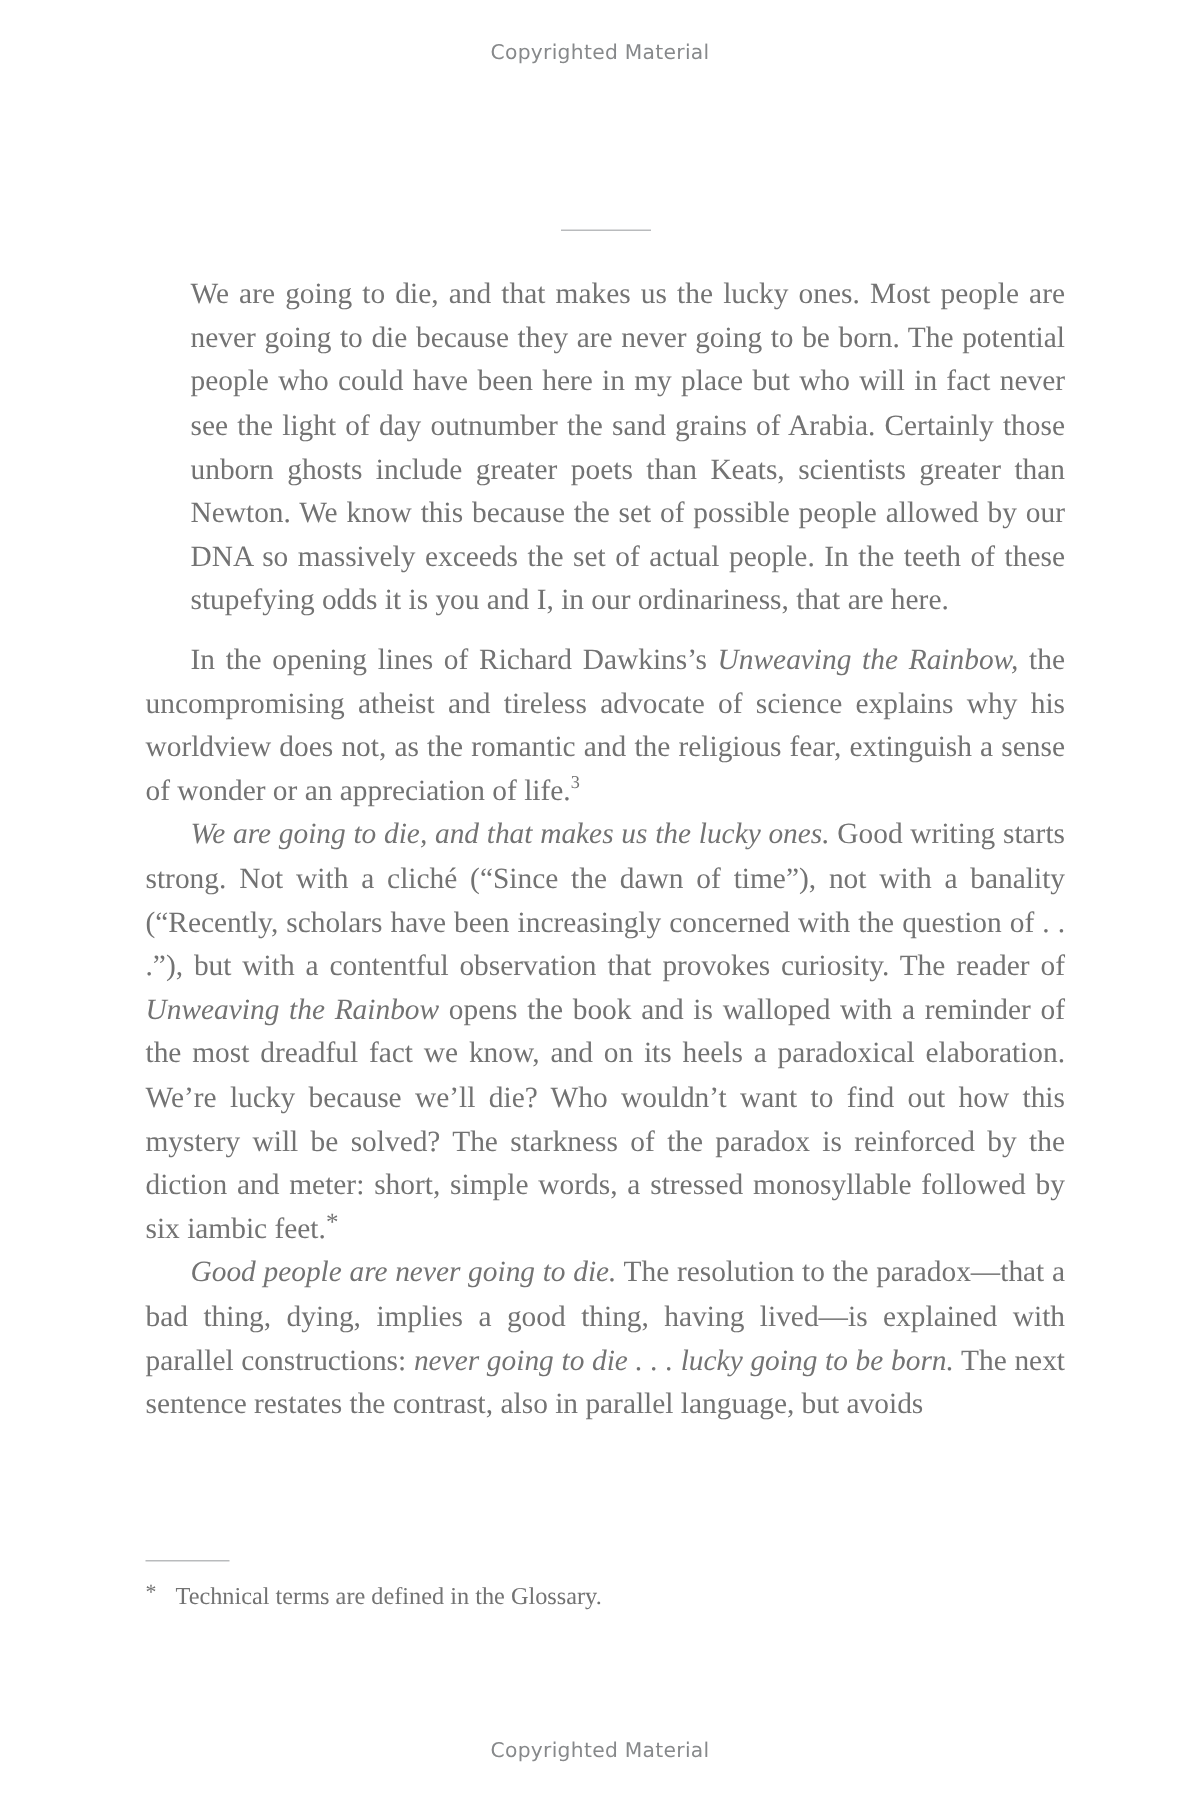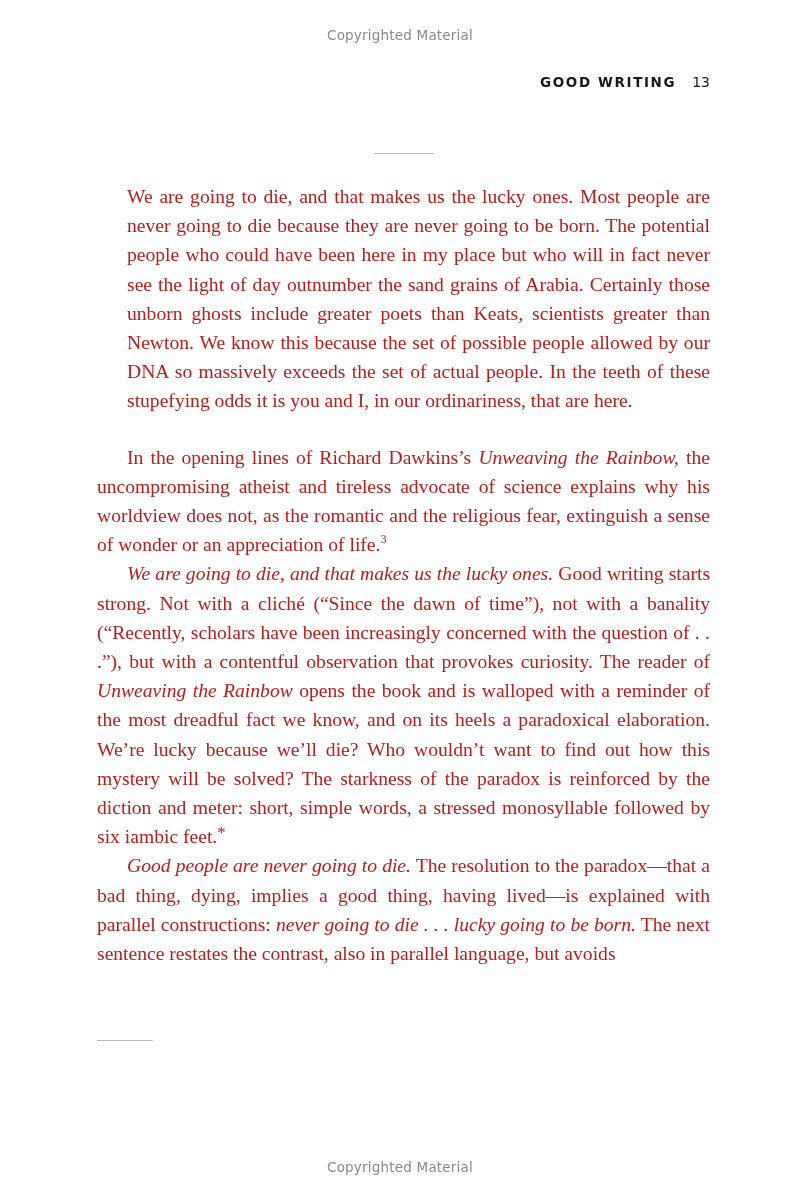--- a/index.html
+++ b/index.html
@@ -74,34 +74,34 @@
     width: 613px;
   }
 
   p {
     margin: 0;
     font-size: 19.6px;
     line-height: 29.2px;
     text-align: justify;
     text-justify: inter-word;
     hyphens: manual;
-    color: #b91c1c;
+    color: #737373;
   }
 
   .epigraph {
     margin-left: 30px;
     width: 583px;
   }
 
   .body-para {
     text-indent: 30px;
   }
 
   .para-gap {
-    margin-top: 27px;
+    margin-top: 10px;
   }
 
   em, .it {
     font-style: italic;
   }
 
   sup {
     font-size: 0.62em;
     vertical-align: super;
     line-height: 0;
@@ -140,23 +140,20 @@
     font-size: 0.9em;
   }
 </style>
 </head>
 <body>
 
 <div class="page">
 
   <div class="watermark watermark-top">Copyrighted Material</div>
 
-  <div class="running-head">
-    <span class="chapter">GOOD WRITING</span><span class="folio">13</span>
-  </div>
 
   <div class="ornament-rule"></div>
 
   <div class="text-column">
 
     <p class="epigraph">We are going to die, and that makes us the lucky ones. Most people are never going to die because they are never going to be born. The potential people who could have been here in my place but who will in fact never see the light of day outnumber the sand grains of Arabia. Certainly those unborn ghosts include greater poets than Keats, scientists greater than Newton. We know this because the set of possible people allowed by our DNA so massively exceeds the set of actual people. In the teeth of these stupefying odds it is you and I, in our ordinariness, that are here.</p>
 
     <p class="body-para para-gap">
       <span>In the opening lines of Richard Dawkins’s </span><em class="it">Unweaving the Rainbow,</em><span> the uncompromising atheist and tireless advocate of science explains why his worldview does not, as the romantic and the religious fear, extinguish a sense of wonder or an appreciation of life.</span><sup>3</sup>
     </p>
@@ -166,16 +163,21 @@
     </p>
 
     <p class="body-para">
       <em class="it">Good people are never going to die.</em><span> The resolution to the paradox—that a bad thing, dying, implies a good thing, having lived—is explained with parallel constructions: </span><em class="it">never going to die . . . lucky going to be born.</em><span> The next sentence restates the contrast, also in parallel language, but avoids</span>
     </p>
 
   </div>
 
   <div class="footnote-rule"></div>
 
+  <div class="footnote">
+    <p>
+      <span class="star">*</span><span>Technical terms are defined in the Glossary.</span>
+    </p>
+  </div>
 
   <div class="watermark watermark-bottom">Copyrighted Material</div>
 
 </div>
 
 </body></html>

